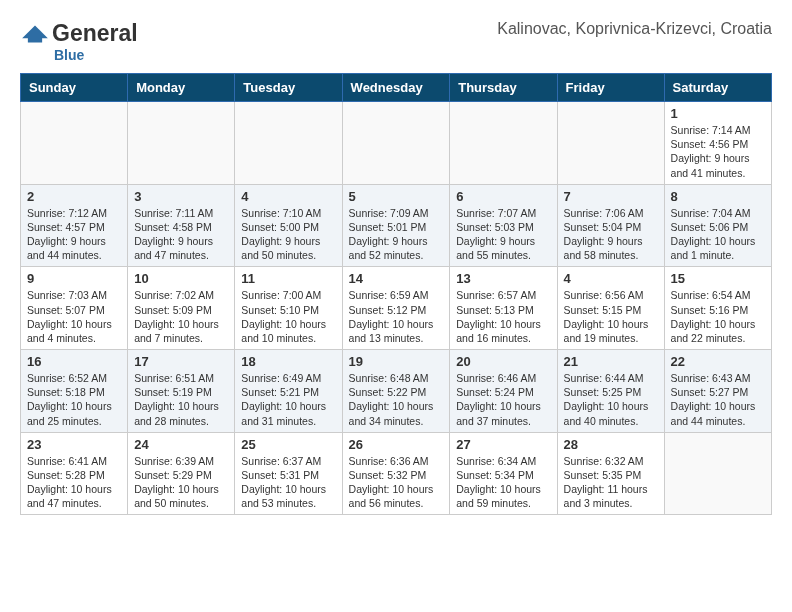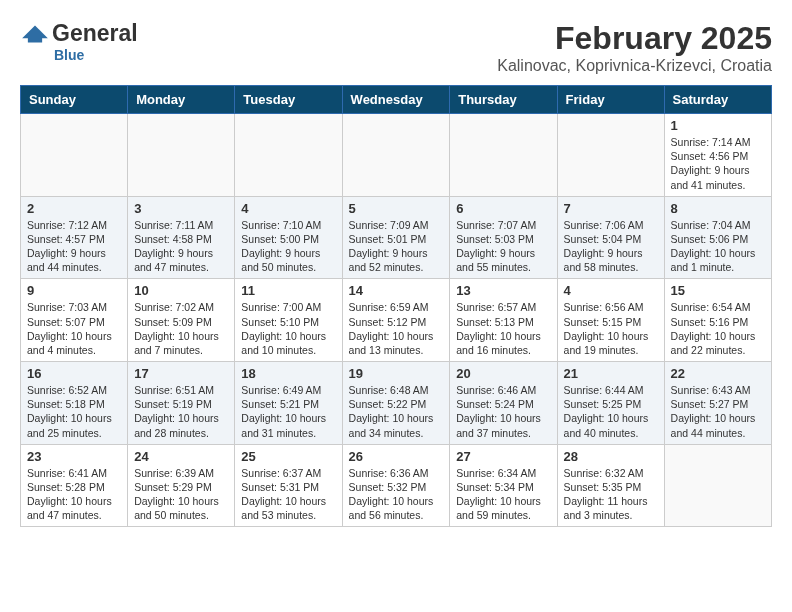--- a/index.html
+++ b/index.html
@@ -93,21 +93,20 @@
     <div class="logo-row">
       <svg class="logo-icon" viewBox="0 0 40 28" xmlns="http://www.w3.org/2000/svg">
         <polygon points="20,2 38,20 30,20 30,26 10,26 10,20 2,20" fill="#2e6da4"></polygon>
         <polygon points="20,2 38,20 28,10" fill="#4a9ad4"></polygon>
       </svg>
       <span style="font-size:23px;font-weight:bold;color:#333;">General</span>
     </div>
     <span style="font-size:14px;font-weight:bold;color:#2e6da4;margin-left:34px;">Blue</span>
   </div>
   <div class="title-area">
-    <div class="month-title">February 2025</div>
     <div class="location">Kalinovac, Koprivnica-Krizevci, Croatia</div>
   </div>
 </div>
 
 <table class="calendar">
   <thead>
     <tr>
       <th>Sunday</th>
       <th>Monday</th>
       <th>Tuesday</th>

